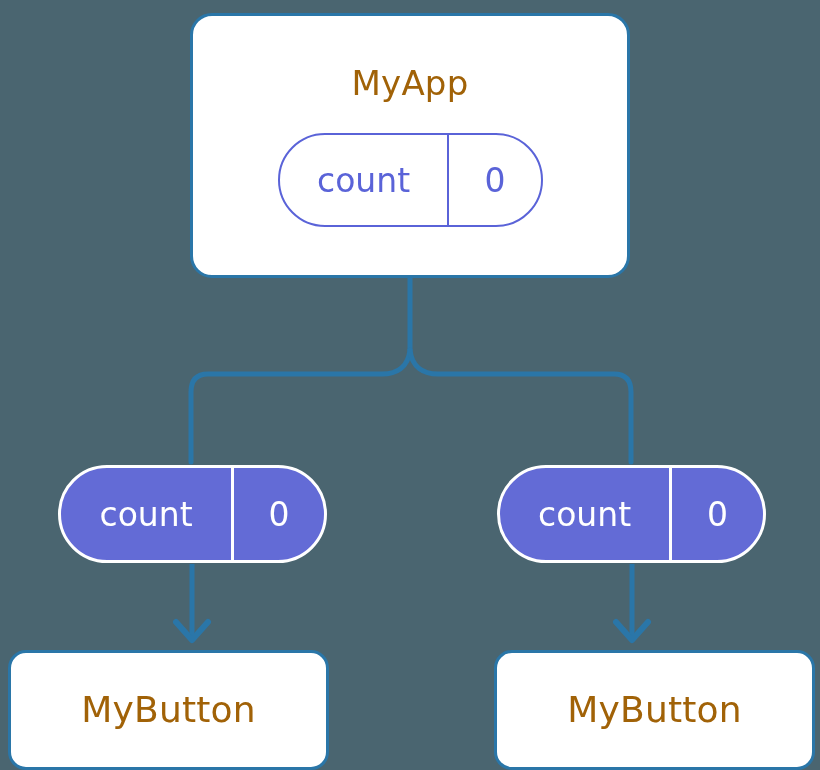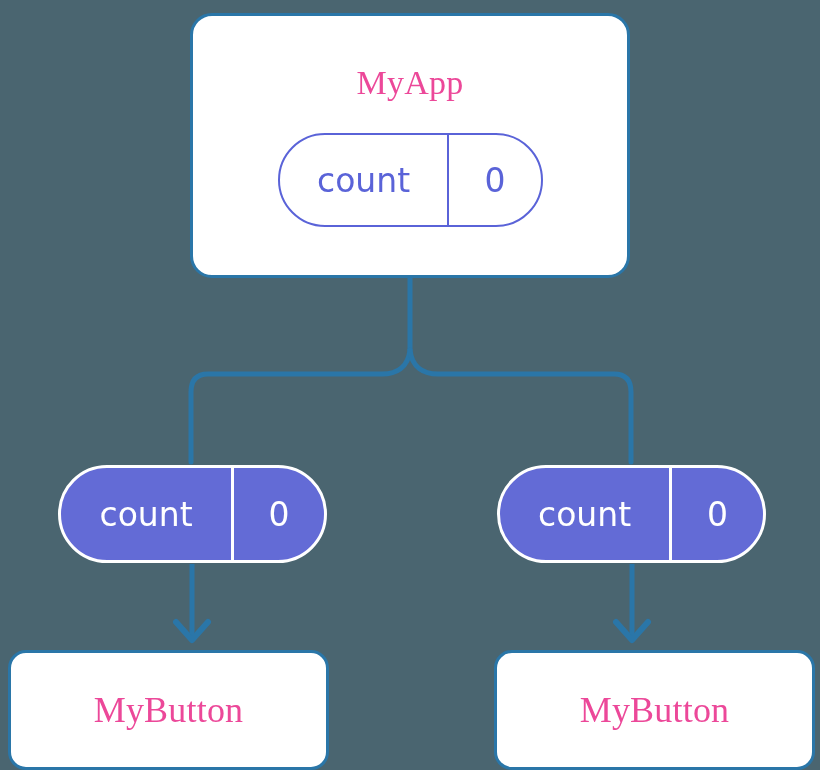--- a/index.html
+++ b/index.html
@@ -34,26 +34,25 @@
     position: absolute;
     background: #ffffff;
     border: 3px solid #2a76a8;
     border-radius: 18px;
     box-sizing: border-box;
     display: flex;
     flex-direction: column;
     align-items: center;
   }
   .node-title {
-    color: #ec4899;
+    color: #a16207;
     font-size: 34px;
     letter-spacing: 0.2px;
     line-height: 1;
     white-space: nowrap;
-    font-family: Liberation Serif, serif;
   }
 
   
   #root-box {
     left: 190px;
     top: 13px;
     width: 440px;
     height: 265px;
     border-radius: 22px;
     justify-content: flex-start;

